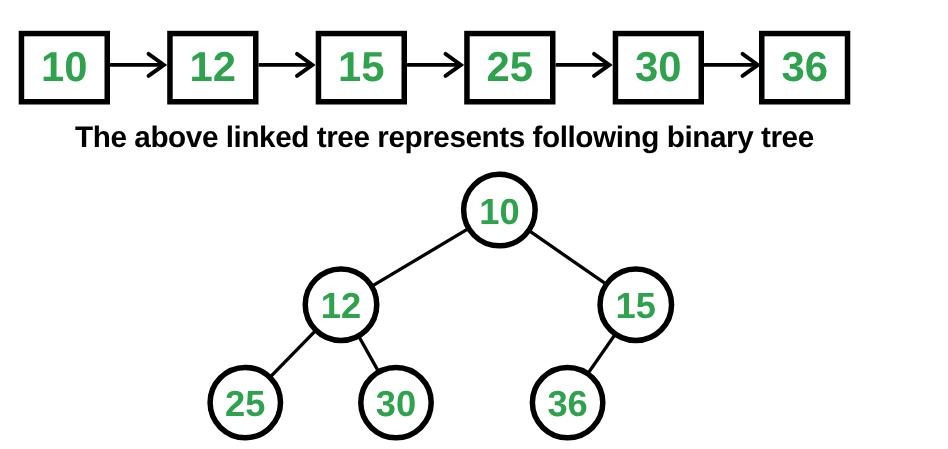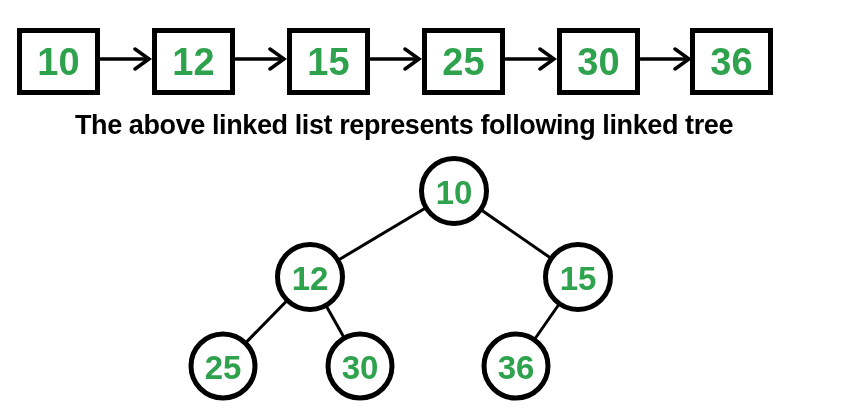--- a/index.html
+++ b/index.html
@@ -89,21 +89,21 @@
     <svg class="ll-arrow" style="left:640px" viewBox="0 0 52 26">
         <line x1="1" y1="13" x2="48" y2="13"></line>
         <polyline points="35,3 49,13 35,23"></polyline>
       </svg>
 
     <div class="ll-box" style="left:690px">
         <span>36</span>
       </div>
   </div>
 
-  <div class="caption">The above linked list represents following linked tree</div>
+  <div class="caption">The above linked tree represents following binary tree</div>
 
   <svg class="tree" width="862" height="260" viewBox="0 0 862 260">
     <line x1="454" y1="43" x2="310" y2="129"></line>
     <line x1="454" y1="43" x2="578" y2="129"></line>
     <line x1="310" y1="129" x2="223" y2="218"></line>
     <line x1="310" y1="129" x2="360" y2="218"></line>
     <line x1="578" y1="129" x2="516" y2="218"></line>
 
     <g>
       <circle cx="454" cy="43" r="32.5"></circle>

